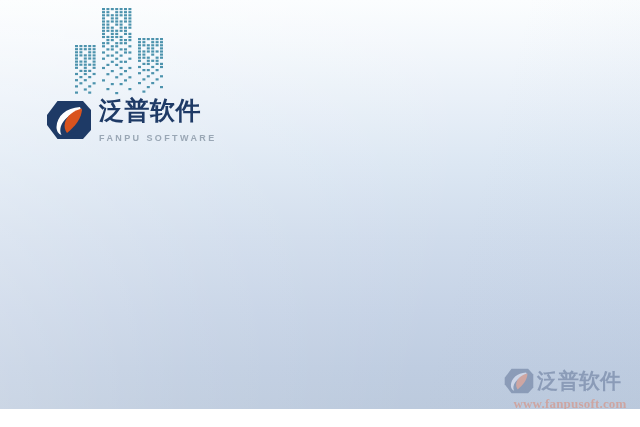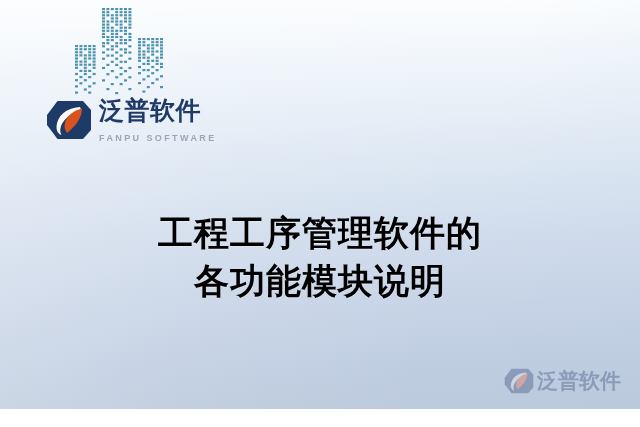--- a/index.html
+++ b/index.html
@@ -405,32 +405,29 @@
 
         <path d="M20 34.5 C24 34 29 32 33 29 L33 35.5 L21.5 35.8 Z" fill="#1e3a66"></path>
       </svg>
     </span>
     <span class="brand-words">
       <span class="brand-cn">泛普软件</span>
       <span class="brand-en">FANPU SOFTWARE</span>
     </span>
   </div>
 
-  <h1 class="headline">
-    <span class="line">工程工序管理软件的</span>
-    <span class="line">各功能模块说明</span>
-  </h1>
 
   <div class="watermark">
     <div class="wm-row">
       <span class="wm-mark">
         <svg width="30" height="26" viewBox="0 0 46 40" xmlns="http://www.w3.org/2000/svg" aria-hidden="true">
           <path d="M11.5 1 H37 L45 10 V30 L37 39 H11.5 L1 25 V15 Z" fill="#6d7fa0"></path>
           <path d="M34 7 C20 8 11 16 10.5 27 C10.5 31 12.5 34 15.5 35 C13.5 31.5 14 26 17.5 21.5 C21.5 16 28 12 35.5 11 Z" fill="#d6dced"></path>
           <path d="M36 8.5 C27.5 10.5 21 15.5 19 22.5 C18 26.5 18.8 30.5 21 33 C24.5 30 28.5 26.5 31.5 22 C34.5 17.5 36 12.8 36 8.5 Z" fill="#d9907e"></path>
           <path d="M20 34.5 C24 34 29 32 33 29 L33 35.5 L21.5 35.8 Z" fill="#6d7fa0"></path>
         </svg>
       </span>
       <span class="wm-cn">泛普软件</span>
     </div>
+    <div class="wm-url">www.fanpusoft.com</div>
   </div>
 
 </div>
 
 </body></html>

